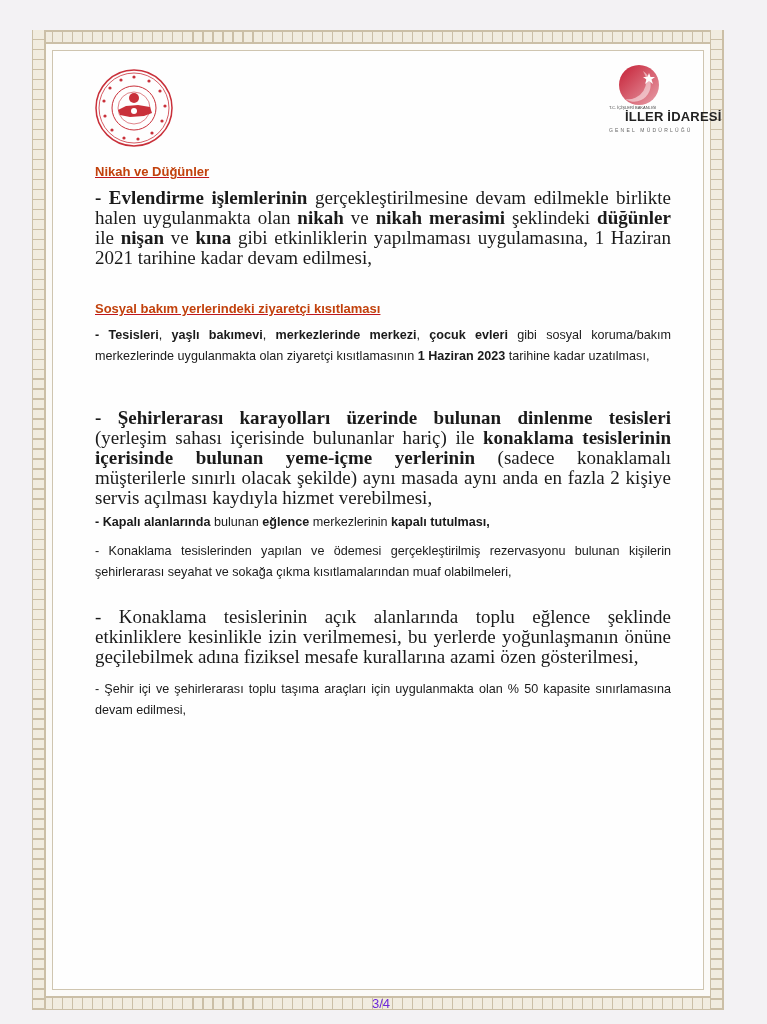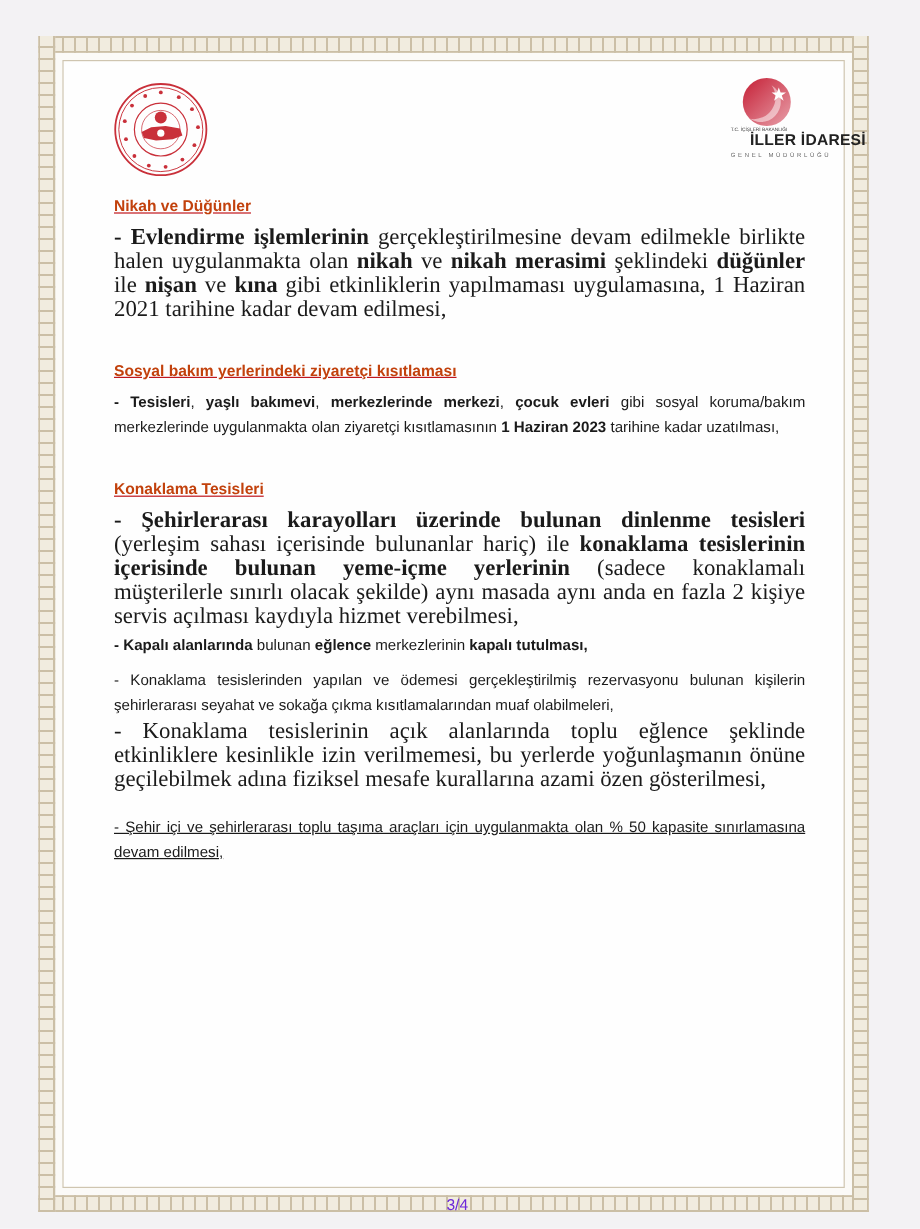--- a/index.html
+++ b/index.html
@@ -136,24 +136,23 @@
   <h3 class="heading">Nikah ve Düğünler</h3>
   <p class="para" style="margin-top:8px;"><b>- Evlendirme işlemlerinin</b><span> gerçekleştirilmesine devam edilmekle birlikte halen uygulanmakta olan </span><b>nikah</b><span> ve </span><b>nikah merasimi</b><span> şeklindeki </span><b>düğünler</b><span> ile </span><b>nişan</b><span> ve </span><b>kına</b><span> gibi etkinliklerin yapılmaması uygulamasına, 1 Haziran 2021 tarihine kadar devam edilmesi,</span></p>
 </div>
 
 <div class="section" style="top:278px;margin-top:23px;">
   <h3 class="heading">Sosyal bakım yerlerindeki ziyaretçi kısıtlaması</h3>
   <p class="para sans" style="margin-top:8px;"><b>- Tesisleri</b><span>, </span><b>yaşlı bakımevi</b><span>, </span><b>merkezlerinde merkezi</b><span>, </span><b>çocuk evleri</b><span> gibi sosyal koruma/bakım merkezlerinde uygulanmakta olan ziyaretçi kısıtlamasının </span><b>1 Haziran 2023</b><span> tarihine kadar uzatılması,</span></p>
 </div>
 
 <div class="section" style="top:400px;">
-  <h3 class="heading">Konaklama Tesisleri</h3>
   <p class="para" style="margin-top:8px;"><b>- Şehirlerarası karayolları üzerinde bulunan dinlenme tesisleri</b><span> (yerleşim sahası içerisinde bulunanlar hariç) ile </span><b>konaklama tesislerinin içerisinde bulunan yeme-içme yerlerinin</b><span> (sadece konaklamalı müşterilerle sınırlı olacak şekilde) aynı masada aynı anda en fazla 2 kişiye servis açılması kaydıyla hizmet verebilmesi,</span></p>
   <p class="para sans" style="margin-top:4px;"><b>- Kapalı alanlarında</b><span> bulunan </span><b>eğlence</b><span> merkezlerinin </span><b>kapalı tutulması,</b></p>
   <p class="para sans" style="margin-top:8px;"><span> - Konaklama tesislerinden yapılan ve ödemesi gerçekleştirilmiş rezervasyonu bulunan kişilerin şehirlerarası seyahat ve sokağa çıkma kısıtlamalarından muaf olabilmeleri,</span></p>
-  <p class="para" style="margin-top:1px;"><span>- Konaklama tesislerinin açık alanlarında toplu eğlence şeklinde etkinliklere kesinlikle izin verilmemesi, bu yerlerde yoğunlaşmanın önüne geçilebilmek adına fiziksel mesafe kurallarına azami özen gösterilmesi,</span></p>
+  <p class="para" style="margin-top:24px;"><span>- Konaklama tesislerinin açık alanlarında toplu eğlence şeklinde etkinliklere kesinlikle izin verilmemesi, bu yerlerde yoğunlaşmanın önüne geçilebilmek adına fiziksel mesafe kurallarına azami özen gösterilmesi,</span></p>
 </div>
 
 <div class="section" style="top:673px;">
-  <p class="para sans" style="margin-top:6px;text-decoration:underline;"><span>- Şehir içi ve şehirlerarası toplu taşıma araçları için uygulanmakta olan % 50 kapasite sınırlamasına devam edilmesi,</span></p>
+  <p class="para sans" style="margin-top:6px;"><span>- Şehir içi ve şehirlerarası toplu taşıma araçları için uygulanmakta olan % 50 kapasite sınırlamasına devam edilmesi,</span></p>
 </div>
 
 <div class="pagenum">3/4</div>
 
 </body></html>

